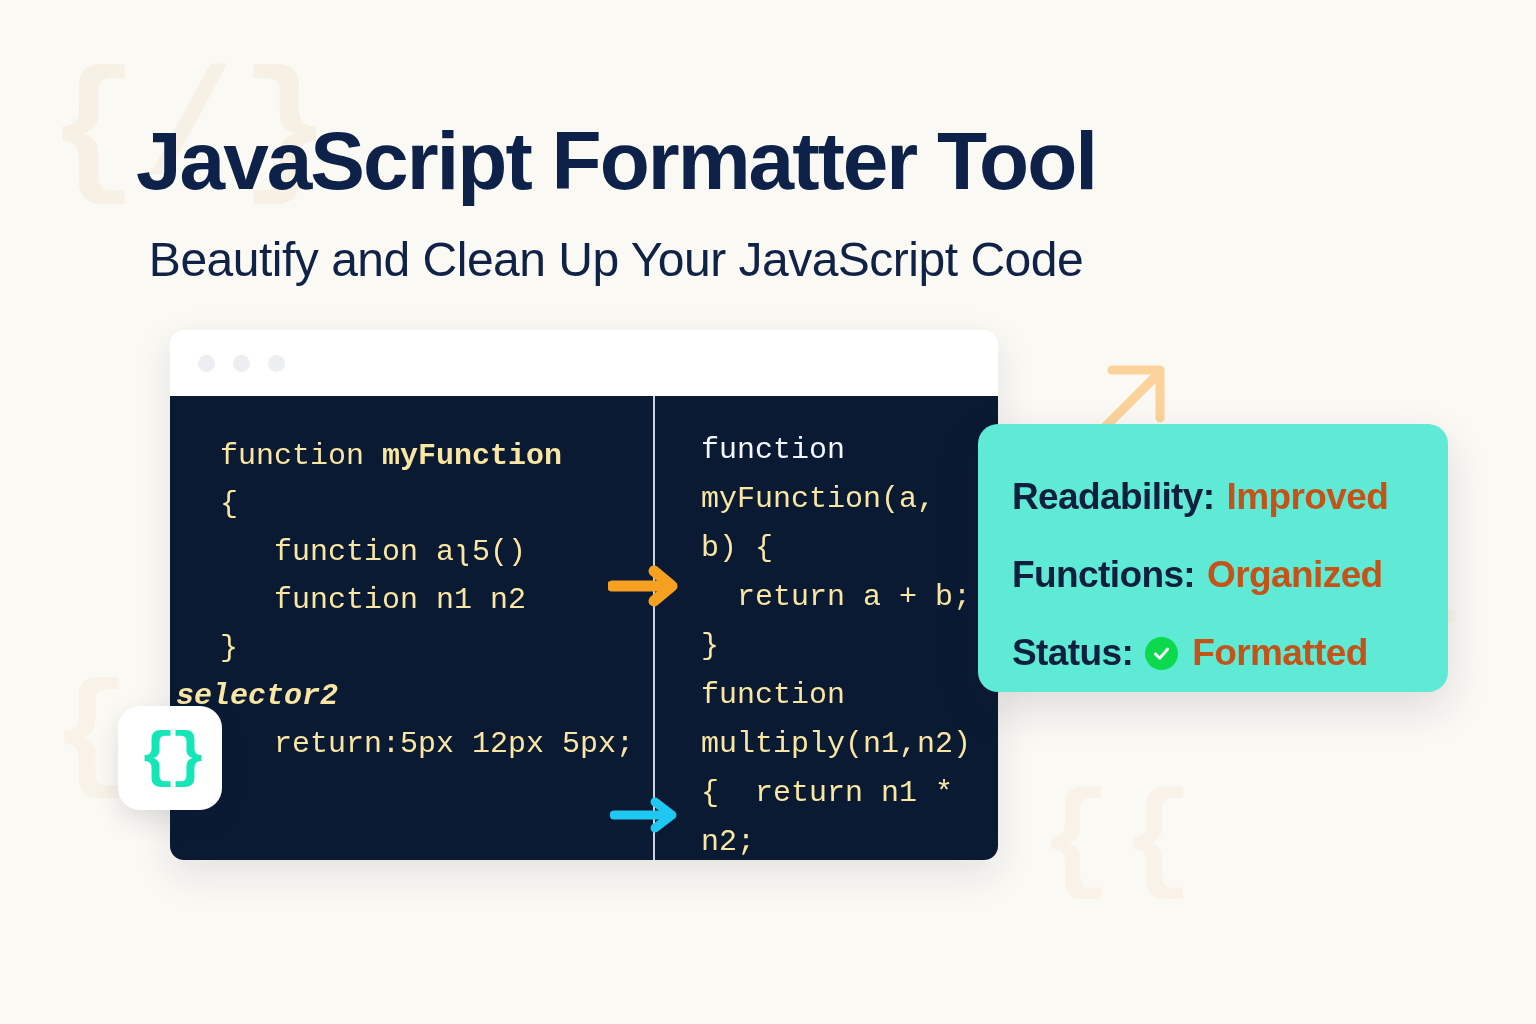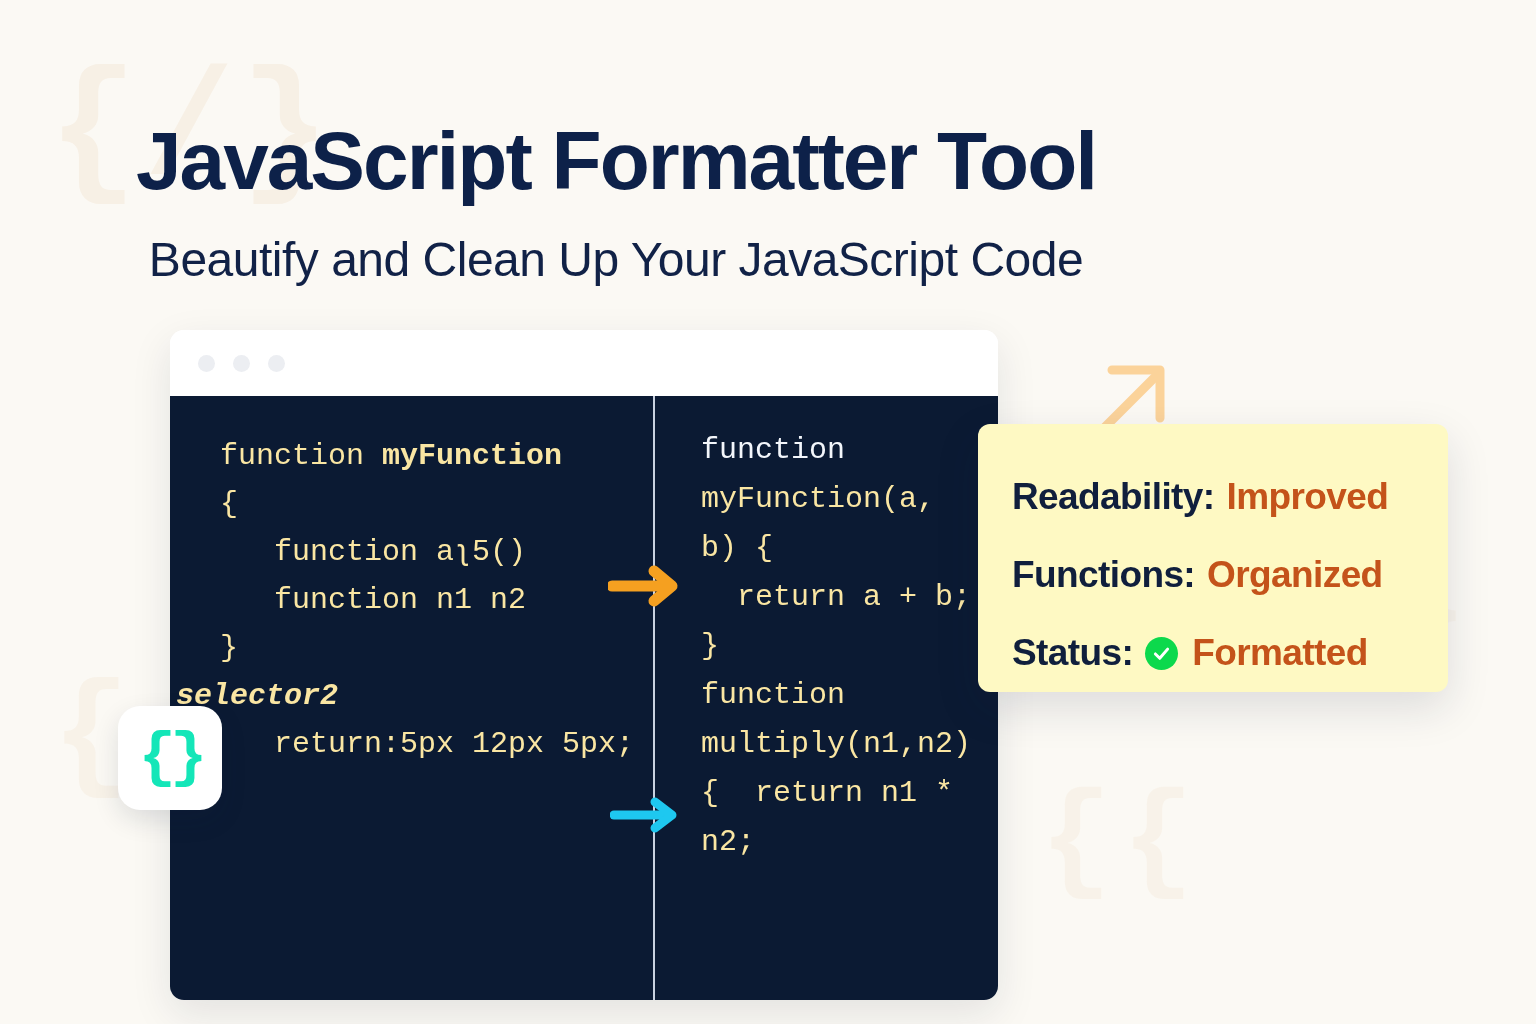--- a/index.html
+++ b/index.html
@@ -78,21 +78,21 @@
     color: #112247;
     letter-spacing: -.5px;
   }
 
   
   #code-window {
     position: absolute;
     left: 170px;
     top: 330px;
     width: 828px;
-    height: 670px;
+    height: 530px;
     border-radius: 14px;
     background: #ffffff;
     box-shadow: 0 14px 40px rgba(20,30,60,.10);
     overflow: hidden;
   }
   #window-titlebar {
     height: 66px;
     background: #ffffff;
     display: flex;
     align-items: center;
@@ -186,22 +186,22 @@
     top: 360px;
   }
 
   
   #info-card {
     position: absolute;
     left: 978px;
     top: 424px;
     width: 470px;
     height: 268px;
-    background: #fef9c3;
-    border-radius: 12px;
+    background: #5eead4;
+    border-radius: 20px;
     box-shadow: 0 16px 44px rgba(20,30,60,.13);
     padding: 34px 0 0 34px;
     box-sizing: border-box;
   }
   .info-row {
     display: flex;
     align-items: center;
     height: 78px;
     font-size: 37px;
     letter-spacing: -.6px;

